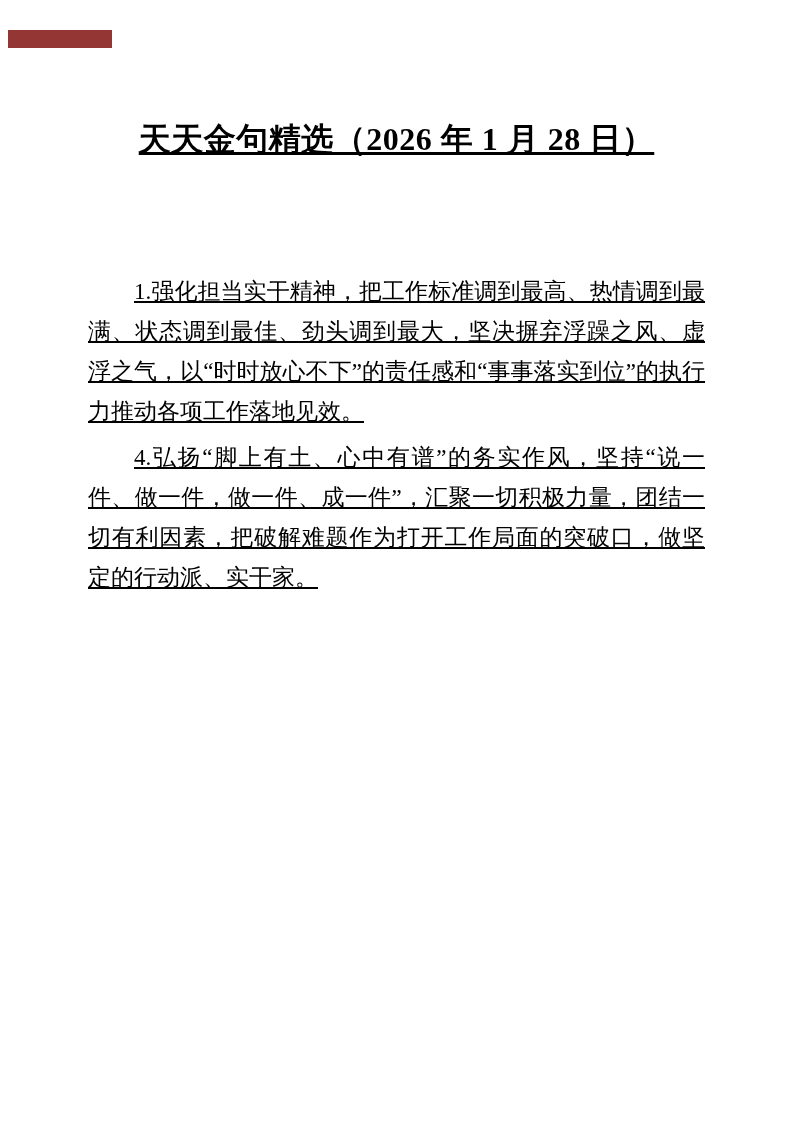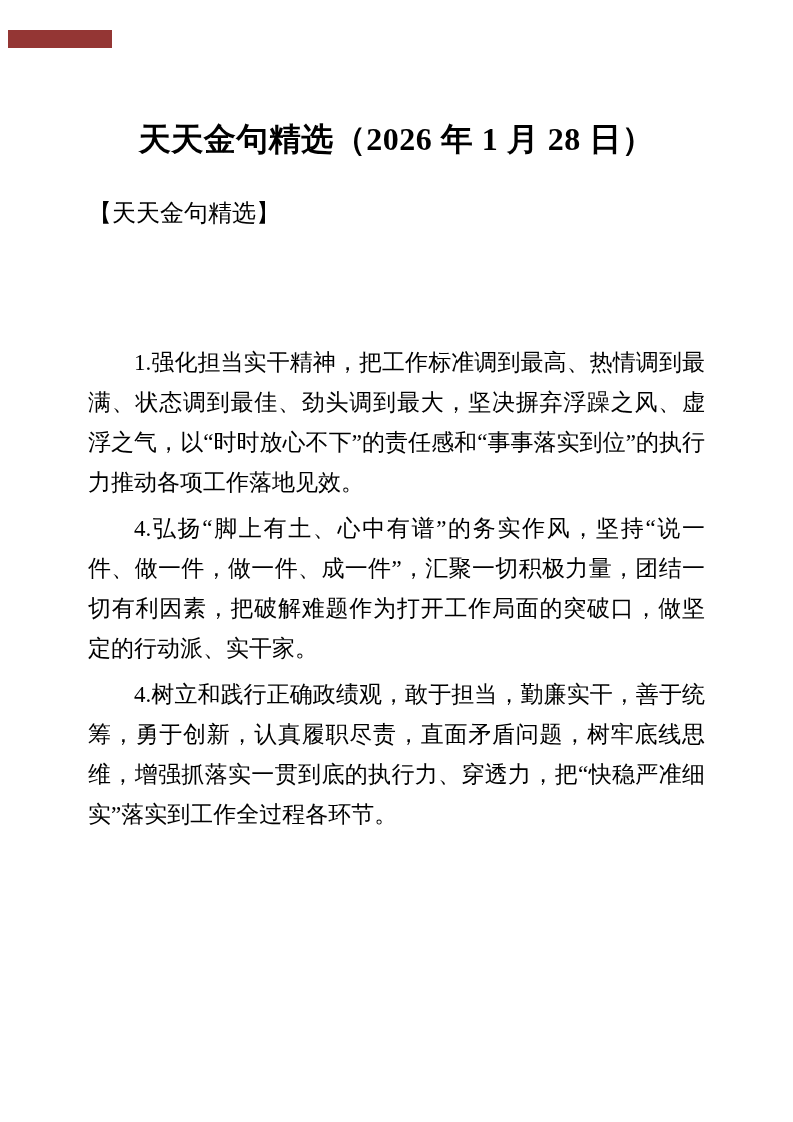--- a/index.html
+++ b/index.html
@@ -11,20 +11,21 @@
     position: relative;
     width: 793px;
     height: 1122px;
     margin: 0 auto;
     background: #ffffff;
     overflow: hidden;
     font-family: "Liberation Serif", "DejaVu Serif", serif;
     color: #000000;
     box-sizing: border-box;
     padding: 118px 88px 0 88px;
+    text-decoration: underline;
   }
   .red-banner {
     position: absolute;
     left: 8px;
     top: 30px;
     width: 104px;
     height: 18px;
   }
   .doc-title {
     margin: 0;
@@ -56,21 +57,19 @@
 </style>
 </head>
 <body>
 
 <div class="page">
 
   <div class="red-banner" style="background: rgb(148, 54, 52);"></div>
 
   <h1 class="doc-title">天天金句精选（2026 年 1 月 28 日）</h1>
 
-  <p class="doc-subtitle">【天天金句精选】</p>
 
   <div class="doc-body">
     <p>1.强化担当实干精神，把工作标准调到最高、热情调到最满、状态调到最佳、劲头调到最大，坚决摒弃浮躁之风、虚浮之气，以“时时放心不下”的责任感和“事事落实到位”的执行力推动各项工作落地见效。</p>
     <p>4.弘扬“脚上有土、心中有谱”的务实作风，坚持“说一件、做一件，做一件、成一件”，汇聚一切积极力量，团结一切有利因素，把破解难题作为打开工作局面的突破口，做坚定的行动派、实干家。</p>
-    <p>4.树立和践行正确政绩观，敢于担当，勤廉实干，善于统筹，勇于创新，认真履职尽责，直面矛盾问题，树牢底线思维，增强抓落实一贯到底的执行力、穿透力，把“快稳严准细实”落实到工作全过程各环节。</p>
   </div>
 
 </div>
 
 </body></html>

